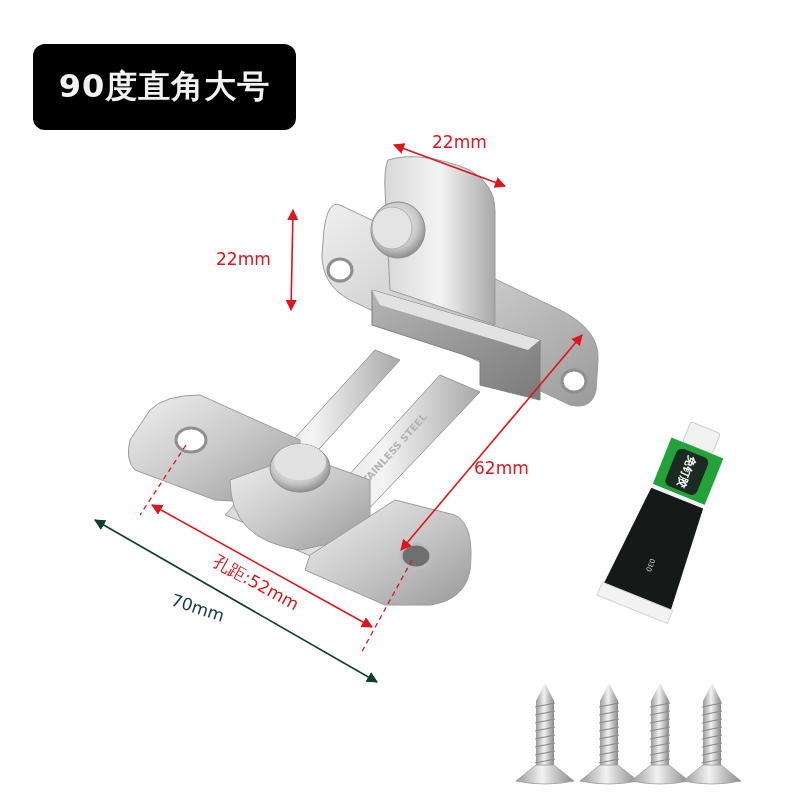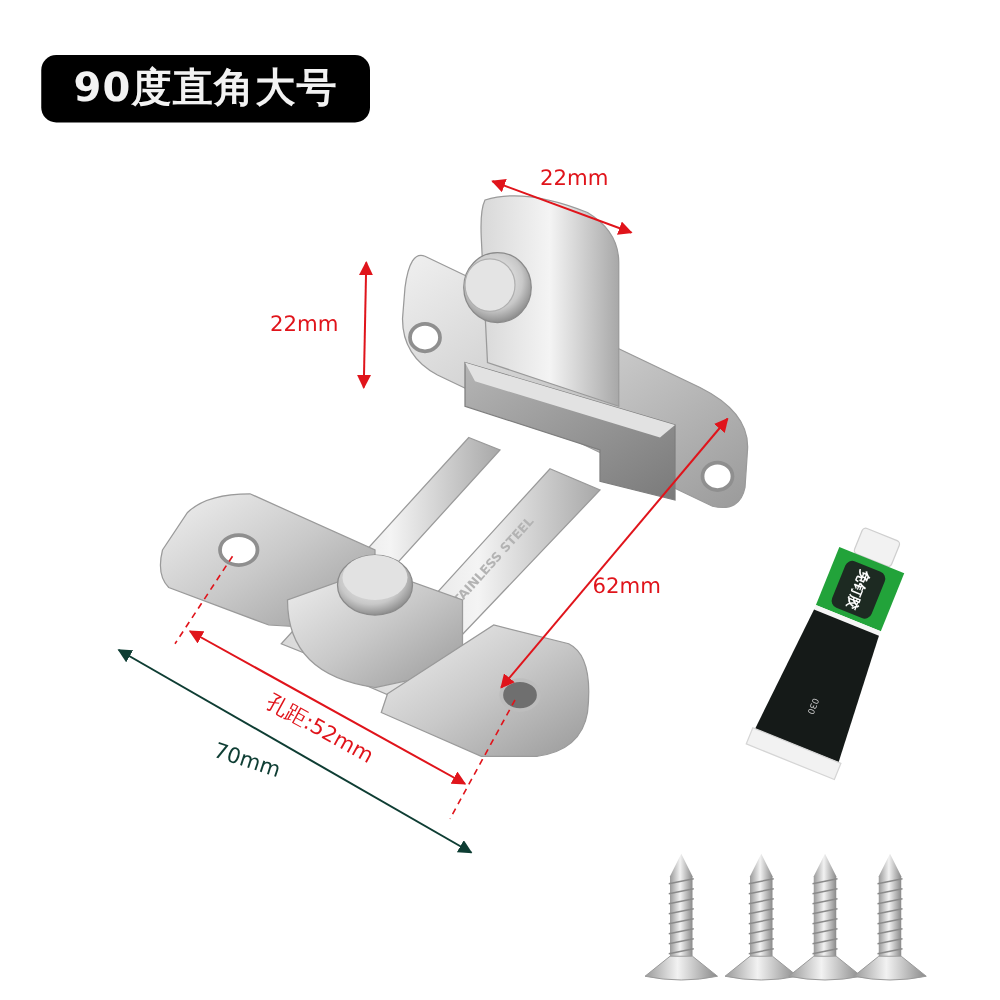--- a/index.html
+++ b/index.html
@@ -1,18 +1,18 @@
 <!DOCTYPE html>
 <html><head>
 <meta charset="utf-8">
 <style>
   html, body { margin: 0; padding: 0; background: #ffffff; }
   body { width: 800px; height: 800px; position: relative; overflow: hidden; font-family: "DejaVu Sans", sans-serif; }
   .title-badge {
-    position: absolute; left: 33px; top: 44px; width: 263px; height: 54px;
+    position: absolute; left: 33px; top: 44px; width: 263px; height: 86px;
     background: #000000; border-radius: 12px;
     display: flex; align-items: center; justify-content: center;
   }
   .title-badge span {
     color: #f2f2f2; font-family: "DejaVu Sans", sans-serif; font-weight: bold;
     font-size: 32px; letter-spacing: 1px;
   }
   svg.scene { position: absolute; left: 0; top: 0; }
   .dim-red { fill: #e0141b; font-family: "DejaVu Sans", sans-serif; font-size: 17px; }
   .dim-green { fill: #0e3d33; font-family: "DejaVu Sans", sans-serif; font-size: 17px; }

